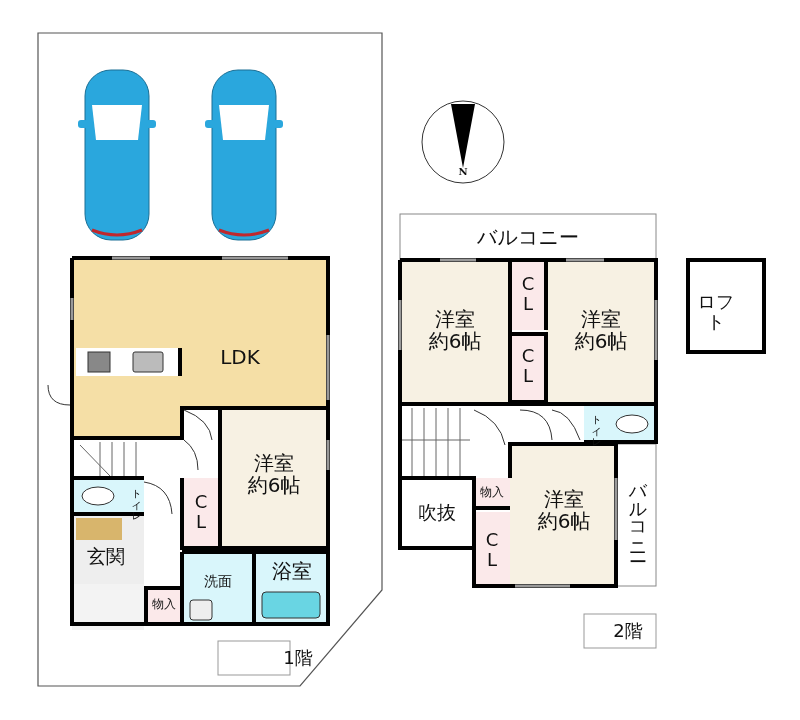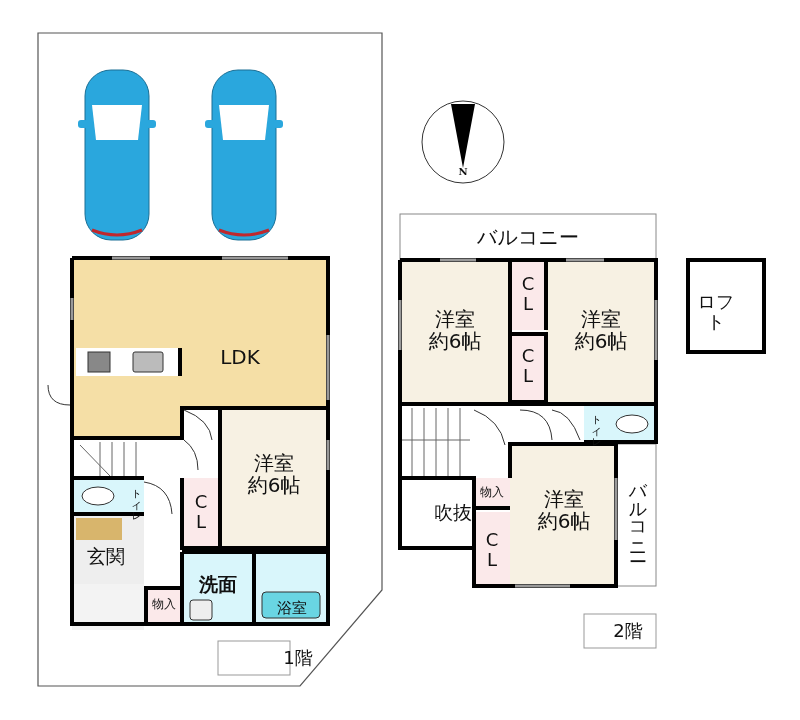--- a/index.html
+++ b/index.html
@@ -147,42 +147,42 @@
   <div>LDK</div>
 </div>
 <div class="lbl" style="left:222px;top:452px;width:104px;font-size:20px;">
   <div>洋室</div>
   <div>約6帖</div>
 </div>
 <div class="lbl" style="left:184px;top:492px;width:34px;font-size:18px;white-space:pre;">C
 L</div>
 <div class="lbl" style="left:124px;top:482px;width:18px;font-size:10px;writing-mode:vertical-rl;">トイレ</div>
 <div class="lbl" style="left:76px;top:548px;width:60px;font-size:19px;font-family:Liberation Mono, monospace;">玄関</div>
-<div class="lbl" style="left:184px;top:574px;width:68px;font-size:19px;font-weight:bold;">洗面</div>
-<div class="lbl" style="left:256px;top:600px;width:72px;font-size:15px;">浴室</div>
+<div class="lbl" style="left:184px;top:574px;width:68px;font-size:14px;">洗面</div>
+<div class="lbl" style="left:256px;top:560px;width:72px;font-size:20px;">浴室</div>
 <div class="lbl" style="left:146px;top:598px;width:36px;font-size:12px;">物入</div>
 <div class="lbl" style="left:218px;top:648px;width:72px;font-size:18px;margin-left:44px;">1階</div>
 
 <div class="lbl" style="left:455px;top:166px;width:16px;font-size:10px;font-weight:bold;font-family:'DejaVu Serif',serif;">N</div>
 
 <div class="lbl" style="left:400px;top:226px;width:256px;font-size:20px;">バルコニー</div>
 <div class="lbl" style="left:402px;top:308px;width:106px;font-size:20px;">
   <div>洋室</div>
   <div>約6帖</div>
 </div>
 <div class="lbl" style="left:548px;top:308px;width:106px;font-size:20px;">
   <div>洋室</div>
   <div>約6帖</div>
 </div>
 <div class="lbl" style="left:512px;top:274px;width:32px;font-size:18px;white-space:pre;">C
 L</div>
 <div class="lbl" style="left:512px;top:346px;width:32px;font-size:18px;white-space:pre;">C
 L</div>
 <div class="lbl" style="left:586px;top:408px;width:16px;font-size:10px;writing-mode:vertical-rl;">トイレ</div>
-<div class="lbl" style="left:402px;top:502px;width:70px;font-size:19px;text-align:right;">吹抜</div>
+<div class="lbl" style="left:402px;top:502px;width:70px;font-size:19px;">吹抜</div>
 <div class="lbl" style="left:474px;top:486px;width:36px;font-size:12px;">物入</div>
 <div class="lbl" style="left:476px;top:530px;width:32px;font-size:18px;white-space:pre;">C
 L</div>
 <div class="lbl" style="left:512px;top:488px;width:104px;font-size:20px;">
   <div>洋室</div>
   <div>約6帖</div>
 </div>
 <div class="lbl" style="left:624px;top:470px;width:24px;font-size:18px;writing-mode:vertical-rl;">バルコニー</div>
 <div class="lbl" style="left:690px;top:292px;width:52px;font-size:18px;">ロフト</div>
 <div class="lbl" style="left:584px;top:621px;width:88px;font-size:18px;">2階</div>

